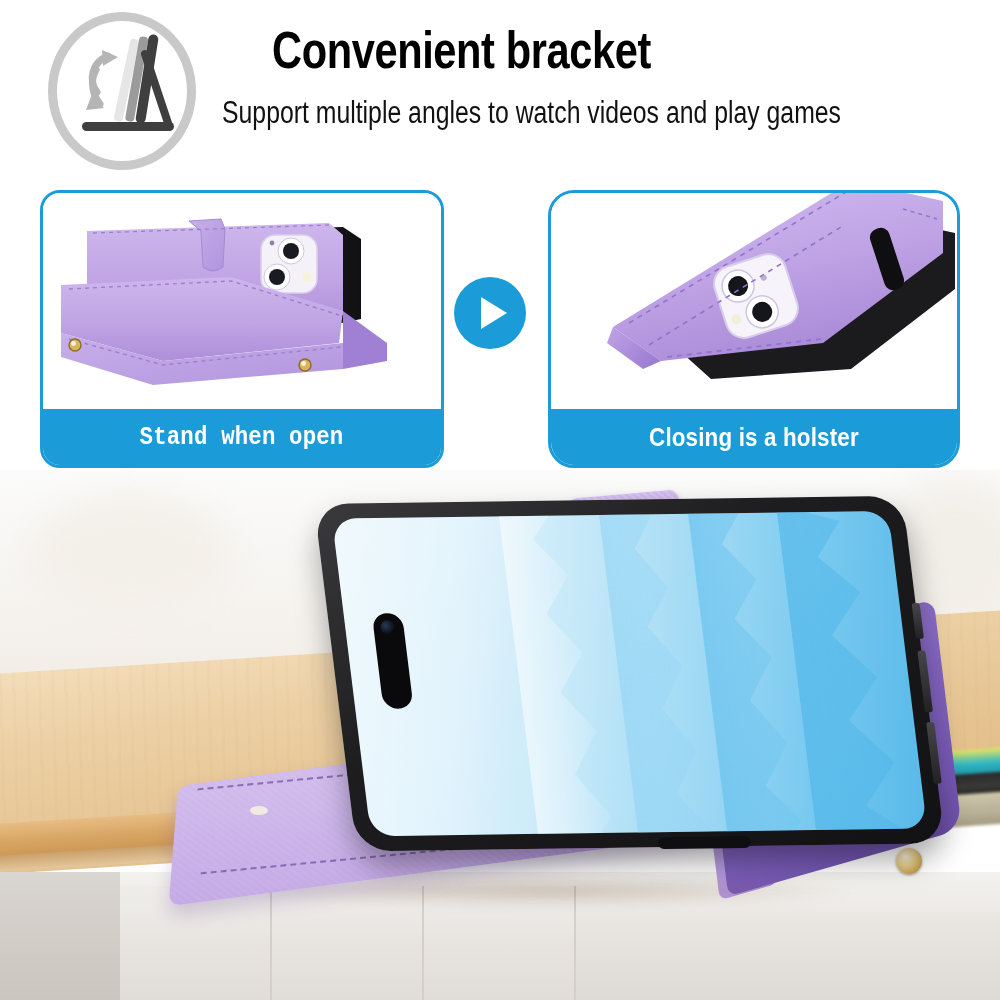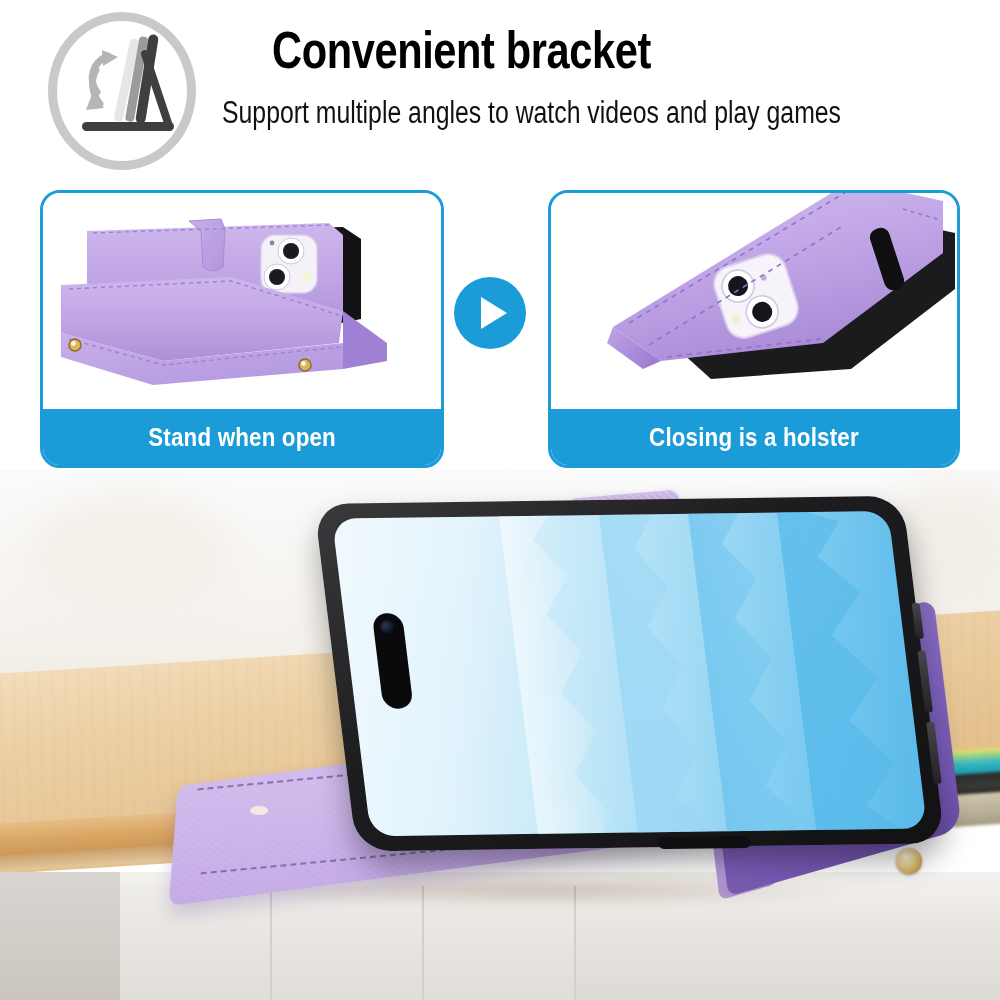--- a/index.html
+++ b/index.html
@@ -34,22 +34,22 @@
     transform:scaleX(0.80);transform-origin:left center;
     white-space:nowrap;
   }
 
   
   .panel{
     position:absolute;top:190px;height:278px;
     border:3px solid #1b9cd8;border-radius:20px;
     box-sizing:border-box;background:#fff;overflow:hidden;
   }
-  .panel-left{left:40px;width:404px;}
-  .panel-right{left:548px;width:412px;}
+  .panel-left{left:40px;width:404px;font-family:Liberation Mono, monospace;}
+  .panel-right{left:548px;width:412px;border-radius:26px;}
 
   .panel-photo{position:absolute;left:0;top:0;right:0;height:219px;overflow:hidden;background:#fff;}
   .panel-cap{
     position:absolute;left:0;right:0;bottom:0;height:56px;background:#1b9cd8;
     display:flex;align-items:center;justify-content:center;
   }
   .panel-cap span{
     color:#fff;font-size:26px;font-weight:bold;letter-spacing:0.2px;
     transform:scaleX(0.86);transform-origin:center center;white-space:nowrap;
   }

